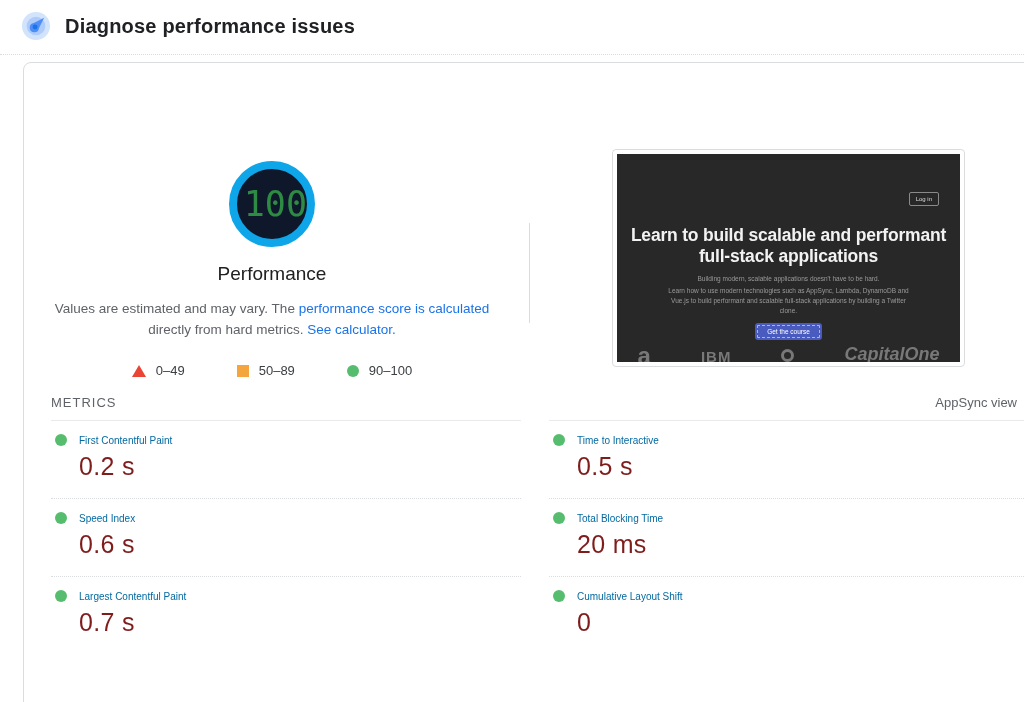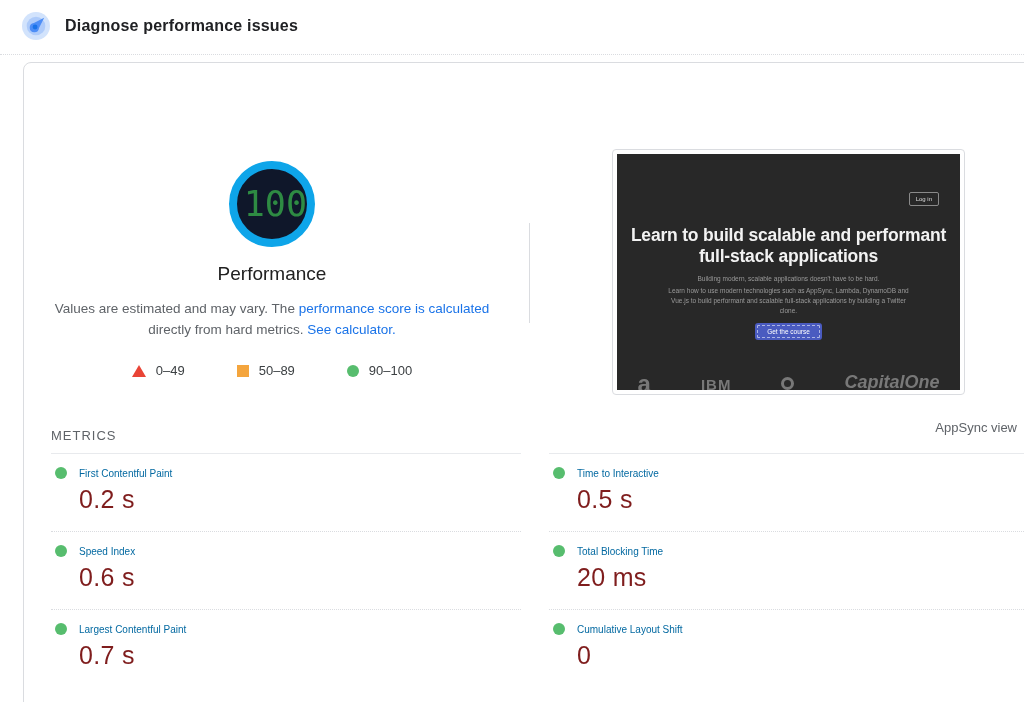--- a/index.html
+++ b/index.html
@@ -3,21 +3,21 @@
 <meta charset="utf-8">
 <style>
   * { margin:0; padding:0; box-sizing:border-box; }
   html,body { width:1024px; height:702px; overflow:hidden; background:#fff;
     font-family:"Liberation Sans", sans-serif; color:#202124; }
 
   
   .header { display:flex; align-items:center; gap:15px; padding:12px 22px 14px;
     border-bottom:1px dotted #dadce0; }
   .psi-icon { width:28px; height:28px; flex:0 0 auto; }
-  .header-title { font-size:16px; font-weight:bold; color:#202124; letter-spacing:.2px; }
+  .header-title { font-size:20px; font-weight:bold; color:#202124; letter-spacing:.2px; }
 
   
   .card { margin:7px 0 0 23px; width:1012px; height:680px; background:#fff;
     border:1px solid #dadce0; border-radius:8px; }
 
   
   .top { display:flex; padding-top:86px; position:relative; }
   .gauge-pane { width:496px; text-align:center; }
   .gauge { margin:12px auto 0; width:86px; height:86px; border:8px solid #0ea5e9;
     border-radius:50%; background:#0f172a; display:flex; align-items:center; justify-content:flex-end; }
@@ -28,21 +28,21 @@
   .legend { margin-top:23px; display:flex; justify-content:center; gap:52px;
     align-items:center; font-size:13px; color:#3c4043; }
   .legend-item { display:flex; align-items:center; gap:10px; }
   .shape-tri { width:0; height:0; border-left:7px solid transparent;
     border-right:7px solid transparent; border-bottom:12px solid #e94436; }
   .shape-sq { width:12px; height:12px; background:#f4a53d; }
   .shape-ci { width:12px; height:12px; border-radius:50%; background:#57bd6e; }
   .v-divider { position:absolute; left:505px; top:160px; width:1px; height:100px; background:#dadce0; }
 
   
-  .thumb { margin-left:92px; width:353px; height:246px; padding:4px;
+  .thumb { margin-left:92px; width:353px; height:218px; padding:4px;
     border:1px solid #dadce0; border-radius:4px; background:#fff; cursor:pointer; }
   .shot { position:relative; width:100%; height:100%; background:#282828;
     overflow:hidden; text-align:center; }
   .login-btn { position:absolute; top:38px; right:21px; font-size:6px; line-height:1;
     padding:3px 6px; border:1px solid #8a8a8a; border-radius:2px; color:#ddd; }
   .shot-headline { margin:71px auto 0; width:336px; font-size:17.5px; font-weight:bold;
     line-height:1.2; color:#f2f2f2; letter-spacing:-.2px; }
   .shot-sub { margin-top:8px; font-size:6.5px; color:#9a9a9a; }
   .shot-para { margin:4px auto 0; width:252px; font-size:6.5px; line-height:1.5; color:#9a9a9a; }
   .shot-cta { display:inline-block; margin-top:8px; padding:5px 12px; background:#4a5bc0;
@@ -51,21 +51,21 @@
   .logos { position:absolute; bottom:-3px; left:0; right:0; display:flex;
     justify-content:center; gap:50px; align-items:flex-end; color:#787878; }
   .logo-amazon { font-size:24px; font-weight:bold; line-height:.8; }
   .logo-ibm { font-size:15px; font-weight:bold; letter-spacing:1px; }
   .logo-ring { width:13px; height:13px; border:3px solid #787878; border-radius:50%; margin-bottom:3px; }
   .logo-cap { font-size:18px; font-weight:bold; font-style:italic; }
 
   
   .metrics-head { display:flex; justify-content:space-between; align-items:center;
     padding:17px 17px 0 27px; font-size:13px; color:#5f6368; }
-  .metrics-title { letter-spacing:1px;margin-top:16px; }
+  .metrics-title { letter-spacing:1px; }
   .expand { cursor:pointer; }
   .metrics-grid { display:grid; grid-template-columns:470px auto; column-gap:28px;
     margin:10px 0 0 27px; }
   .metric { border-top:1px solid #e8eaed; padding:13px 0 17px; }
   .metric.dotted { border-top:1px dotted #dadce0; }
   .m-top { display:flex; align-items:center; gap:12px; font-size:10px; color:#0369a1; }
   .dot { width:12px; height:12px; border-radius:50%; background:#57bd6e; margin-left:4px; flex:0 0 auto; }
   .m-val { margin:6px 0 0 28px; font-size:25px; color:#7f1d1d; letter-spacing:.3px; }
 </style>
 </head>

